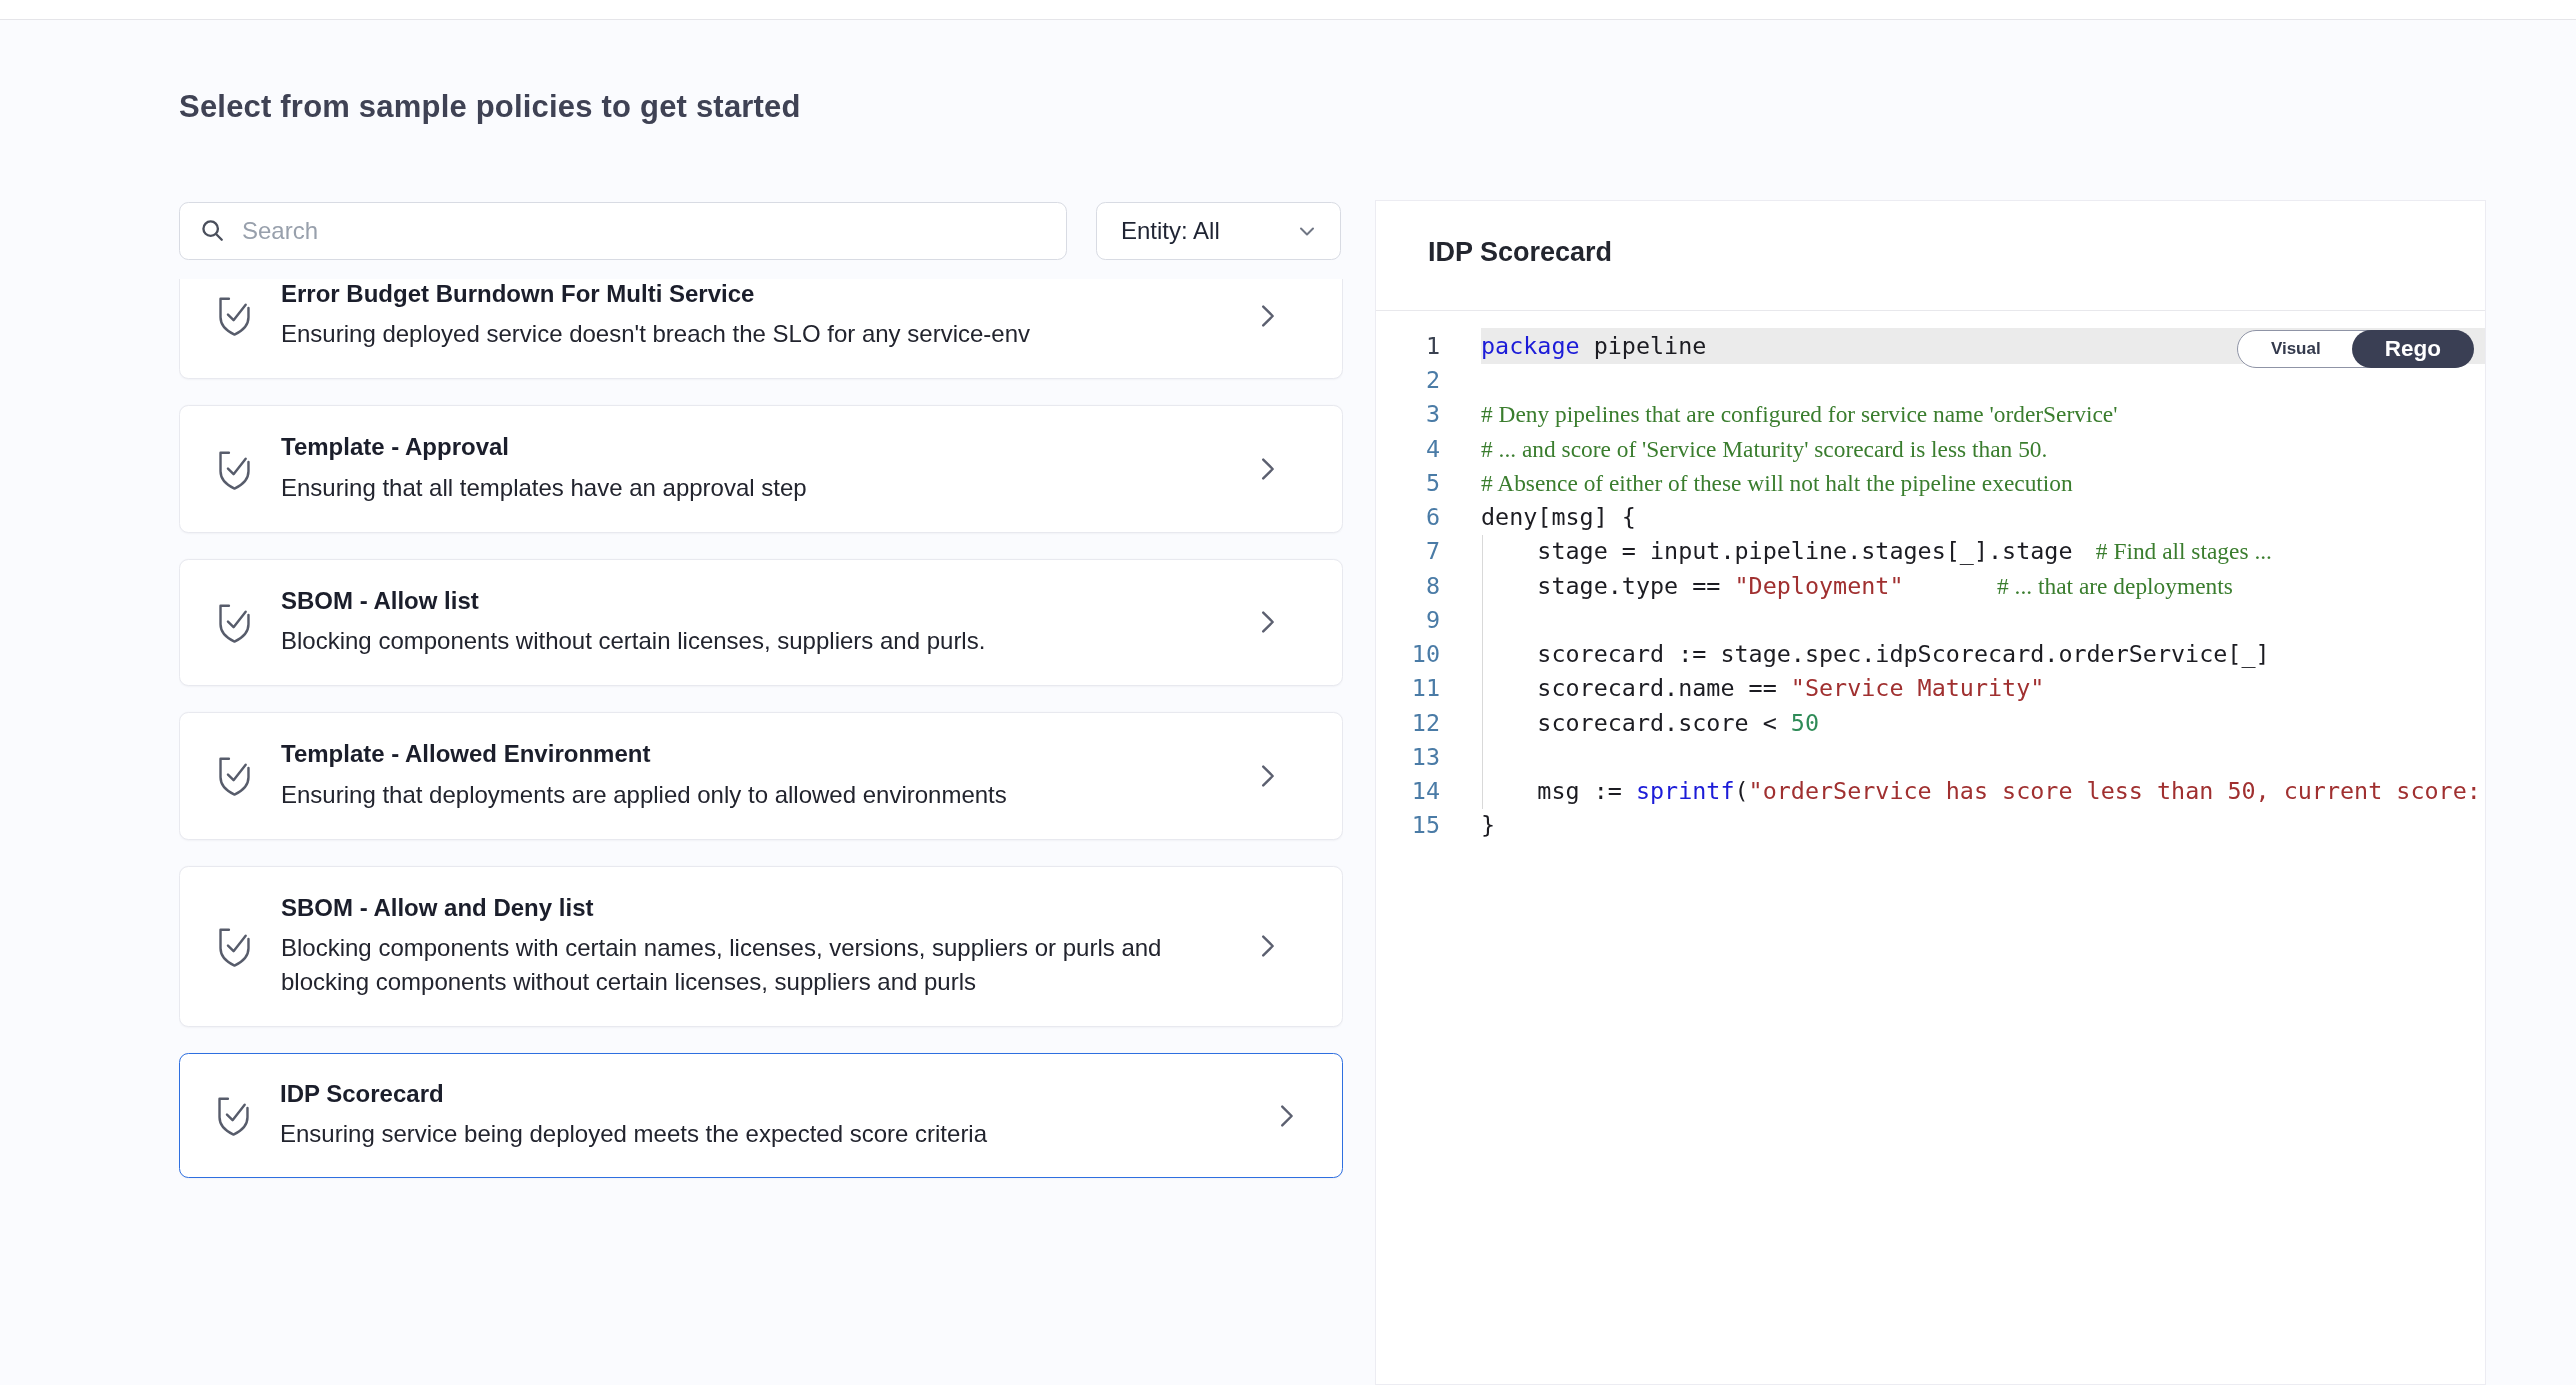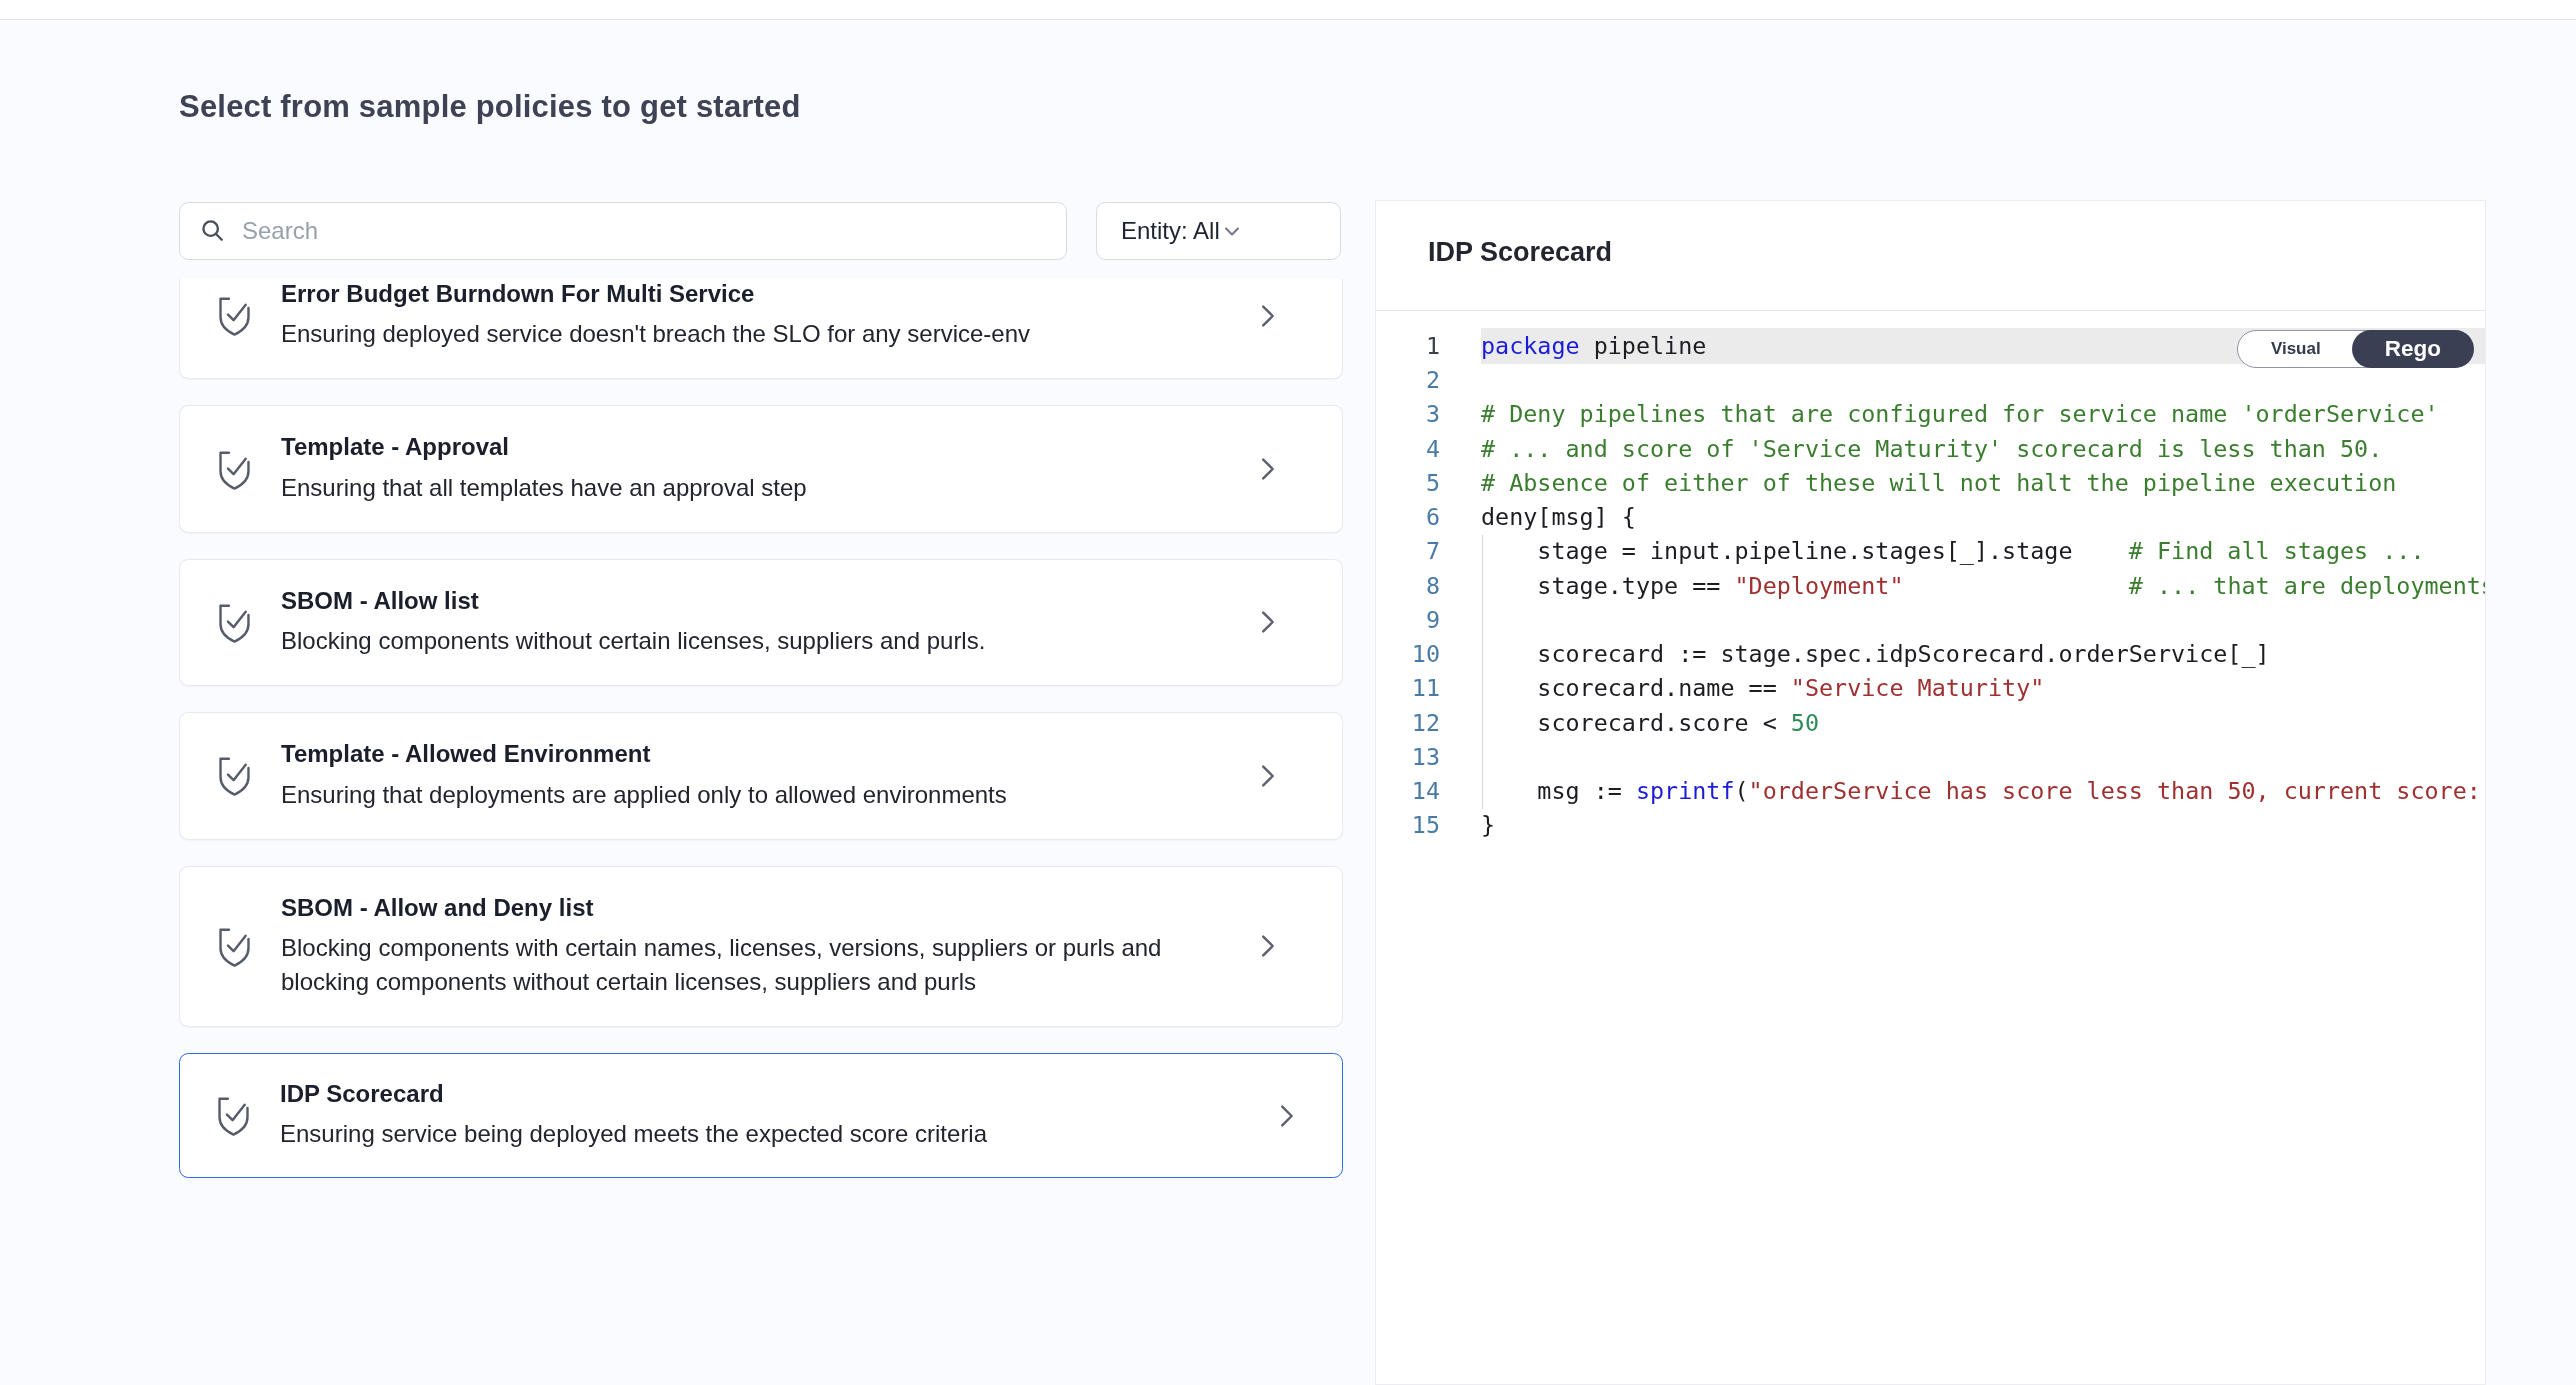--- a/index.html
+++ b/index.html
@@ -23,21 +23,21 @@
   .search-box { position:absolute; left:179px; top:202px; width:888px; height:58px;
                 background:#fff; border:0.9px solid #d8dbe3; border-radius:9.4px;
                 display:flex; align-items:center; padding:0 19px; }
   .search-box svg { flex:0 0 auto; margin-right:15px; }
   .search-input { border:none; outline:none; flex:1; font-size:24px;
                   font-family:"Liberation Sans", sans-serif; color:#22242e; background:transparent; }
   .search-input::placeholder { color:#98a0ac; }
 
   .entity-select { position:absolute; left:1096px; top:202px; width:245px; height:58px;
                    background:#fff; border:0.9px solid #d8dbe3; border-radius:9.4px;
-                   display:flex; align-items:center; justify-content:flex-start;
+                   display:flex; align-items:center; justify-content:space-between;
                    padding:0 20.6px 0 24px; cursor:pointer; }
   .entity-label { font-size:24px; color:#1f2433; font-weight:500; }
 
   
   .policy-viewport { position:absolute; left:179px; top:279px; width:1164px;
                      height:1106px; overflow:hidden; }
   .policy-card { background:#fff; border:0.9px solid #e8e9ef; border-radius:9.4px;
                  box-shadow:0 0.9px 1.9px rgba(20,20,40,.04);
                  display:flex; align-items:center;
                  padding:27px 59px 27px 34px; margin-bottom:26px; cursor:pointer; }
@@ -61,21 +61,21 @@
                  font-family:"DejaVu Sans Mono","Liberation Mono", monospace; }
   .active-line-band { position:absolute; left:105px; right:0; top:17px; height:36px; background:#ebebeb; }
   .indent-guide { position:absolute; left:106px; top:224px; height:274px; width:0.9px; background:#d9d9d9; }
   .gutter-num { position:absolute; left:0; width:64px; text-align:right;
                 font-size:23.4px; line-height:35px; color:#4a7ba6; }
   .gutter-num.active { color:#3a4150; }
   .code-line { position:absolute; left:105px; font-size:23.4px; line-height:35px;
                white-space:pre; color:#1c1c22; }
   .tk-kw  { color:#1c1cd8; }
   .tk-fn  { color:#1c1cd8; }
-  .tk-cm  { color:#3a7d2e; }
+  .tk-cm  { color:#3a7d2e;font-family:Liberation Serif, serif; }
   .tk-str { color:#a03030; }
   .tk-num { color:#2e8b57; }
   .tk-pl  { color:#1c1c22; }
 
   
   .mode-toggle { position:absolute; right:12px; top:19px; height:38px;
                  background:#fff; border:1.9px solid #8f94a6; border-radius:19.7px;
                  display:flex; align-items:center; }
   .mode-visual { width:116px; height:35px; display:flex; align-items:center; justify-content:center;
                  font-family:"Liberation Sans", sans-serif; font-size:17px; font-weight:bold;

